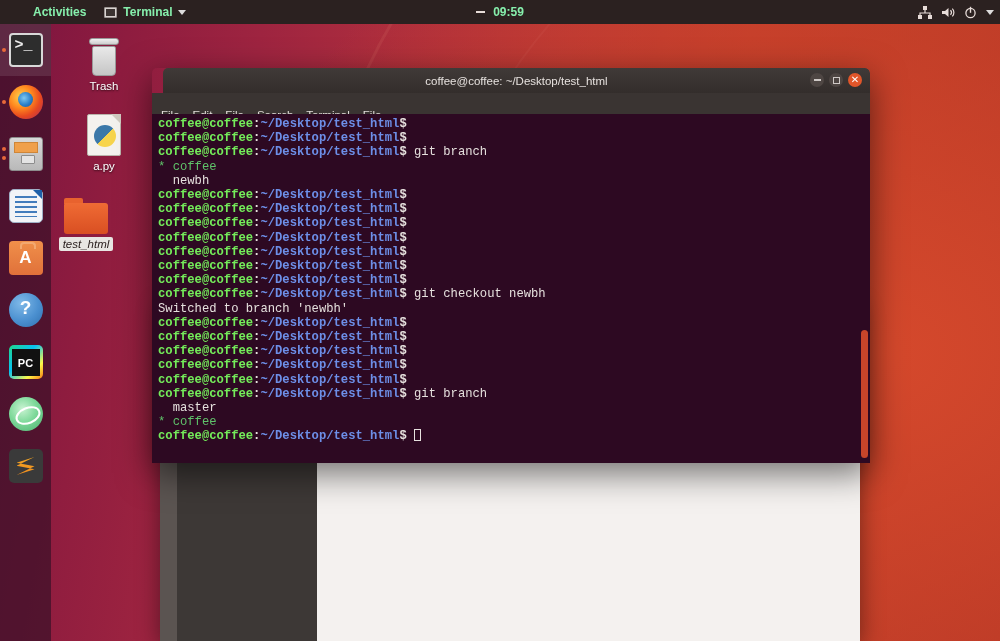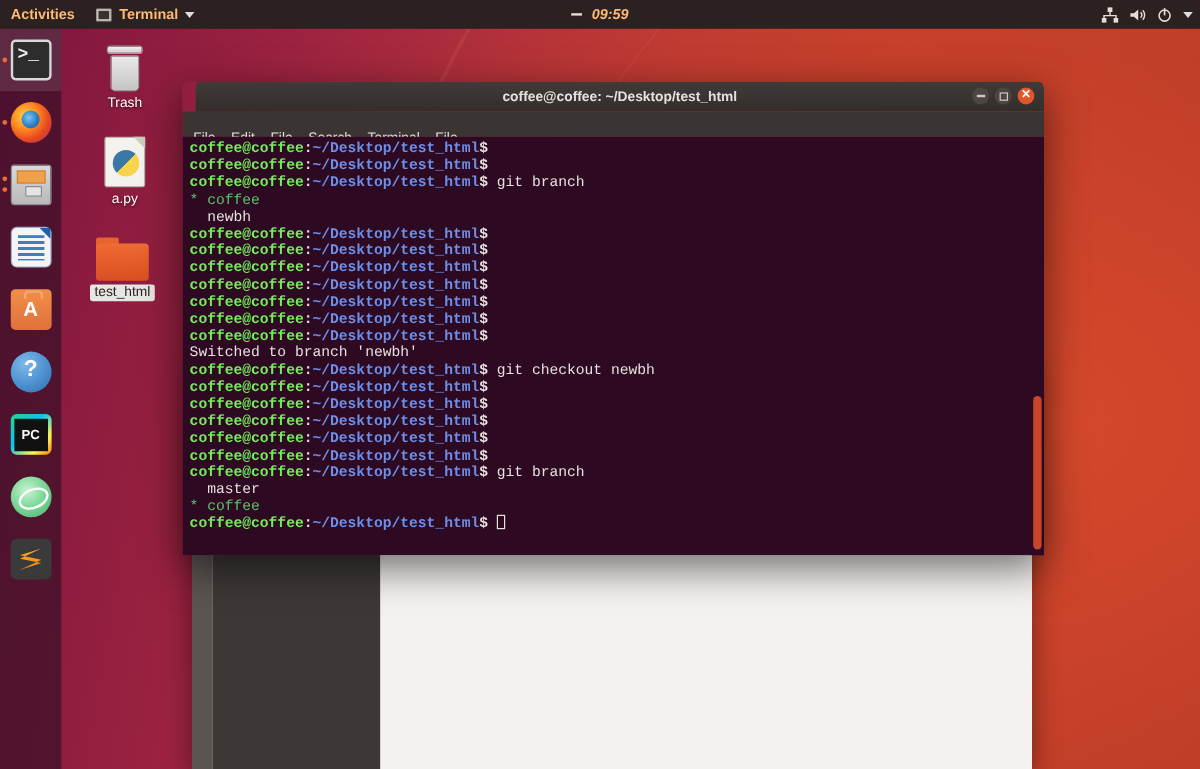--- a/index.html
+++ b/index.html
@@ -25,27 +25,28 @@
   .sweep1 { left: 300px; top: -260px; width: 1100px; height: 1250px;
             border: 3px solid rgba(255,180,150,0.55); border-radius: 50%; }
   .sweep2 { left: 420px; top: -150px; width: 1000px; height: 1050px;
             border: 2px solid rgba(255,190,160,0.35); border-radius: 50%; }
 
   
   #topbar {
     position: absolute; top: 0; left: 0; width: 1000px; height: 24px;
     background: #2b2120;
     display: flex; align-items: flex-start;
-    color: #fdba74; font-size: 12px; font-weight: bold;
+    color: #86efac; font-size: 12px; font-weight: bold;
     z-index: 50;
+    padding-left: 24px;
   }
   #topbar .tb-left { display: flex; align-items: center; height: 24px; }
   .tb-item { padding: 0 9px; height: 24px; display: flex; align-items: center; gap: 6px; }
   .tb-center { position: absolute; left: 0; right: 0; display: flex;
-               justify-content: center; align-items: center; gap: 8px; height: 24px; font-style: italic; }
+               justify-content: center; align-items: center; gap: 8px; height: 24px; }
   .tb-right { position: absolute; right: 6px; display: flex; align-items: center; gap: 9px; height: 24px; }
   .app-mini-icon {
     width: 13px; height: 11px; background: #d8d3d0;
     border: 1px solid #9b9492; border-radius: 1px; position: relative;
   }
   .app-mini-icon::after {
     content: ""; position: absolute; left: 1px; top: 1px; right: 1px; bottom: 1px;
     background: #3b3331;
   }
   .caret-down {
@@ -174,21 +175,21 @@
   
   #terminal {
     position: absolute; left: 152px; top: 68px; width: 718px; height: 395px;
     z-index: 30; box-shadow: 0 10px 34px rgba(0,0,0,.55);
     display: flex; flex-direction: column; overflow: hidden;
     border-radius: 5px 5px 0 0;
   }
   #term-title {
     height: 25px; background: linear-gradient(#403a38,#332d2b);
     display: flex; align-items: center; justify-content: center;
-    position: relative; color: #e6e1de; font-size: 11.5px; font-weight: bold;
+    position: relative; color: #e6e1de; font-size: 11.5px; font-weight: normal;
     border-radius: 5px 5px 0 0; flex: none; margin-left: 11px;
   }
   .win-btns { position:absolute; right: 8px; top: 5px; display:flex; gap: 5px; }
   .wb { width: 14px; height: 14px; border-radius: 50%; background:#4e4643;
         display:flex; align-items:center; justify-content:center; }
   .wb span { display:block; }
   .wb-min span { width:7px; height:1.6px; background:#cfc9c6; }
   .wb-max span { width:7px; height:7px; border:1.4px solid #cfc9c6; }
   .wb-close { background:#e1562a; }
   .wb-close span { color:#fff; font-size:10px; line-height:10px; font-family:"Liberation Sans",sans-serif; }
@@ -312,21 +313,21 @@
 
   <div class="desk-icon" style="left:62px; top:108px;">
     <div class="glyph">
       <div class="py-glyph">
           <div class="py-snake"></div>
         </div>
     </div>
     <span class="lbl">a.py</span>
   </div>
 
-  <div class="desk-icon" style="left:60px; top:186px;">
+  <div class="desk-icon" style="left:44px; top:186px;font-style:italic;">
     <div class="glyph">
       <div class="folder-glyph">
         <div class="folder-tab"></div>
         <div class="folder-body"></div>
       </div>
     </div>
     <span class="lbl sel">test_html</span>
   </div>
 
   <div id="filemanager">
@@ -382,22 +383,22 @@
           <div class="tline"><span class="user">coffee@coffee</span><span class="colon">:</span><span class="path">~/Desktop/test_html</span><span class="dollar">$</span><span class="cmd"> git branch</span></div>
           <div class="tline"><span class="br-active">* coffee</span></div>
           <div class="tline"><span class="br-plain">  newbh</span></div>
           <div class="tline"><span class="user">coffee@coffee</span><span class="colon">:</span><span class="path">~/Desktop/test_html</span><span class="dollar">$</span><span class="cmd"></span></div>
           <div class="tline"><span class="user">coffee@coffee</span><span class="colon">:</span><span class="path">~/Desktop/test_html</span><span class="dollar">$</span><span class="cmd"></span></div>
           <div class="tline"><span class="user">coffee@coffee</span><span class="colon">:</span><span class="path">~/Desktop/test_html</span><span class="dollar">$</span><span class="cmd"></span></div>
           <div class="tline"><span class="user">coffee@coffee</span><span class="colon">:</span><span class="path">~/Desktop/test_html</span><span class="dollar">$</span><span class="cmd"></span></div>
           <div class="tline"><span class="user">coffee@coffee</span><span class="colon">:</span><span class="path">~/Desktop/test_html</span><span class="dollar">$</span><span class="cmd"></span></div>
           <div class="tline"><span class="user">coffee@coffee</span><span class="colon">:</span><span class="path">~/Desktop/test_html</span><span class="dollar">$</span><span class="cmd"></span></div>
           <div class="tline"><span class="user">coffee@coffee</span><span class="colon">:</span><span class="path">~/Desktop/test_html</span><span class="dollar">$</span><span class="cmd"></span></div>
+          <div class="tline"><span class="user">coffee@coffee</span><span class="colon">:</span><span class="path">~/Desktop/test_html</span><span class="dollar">$</span><span class="cmd"> git checkout newbh</span></div>
           <div class="tline"><span class="cmd">Switched to branch 'newbh'</span></div>
-          <div class="tline"><span class="user">coffee@coffee</span><span class="colon">:</span><span class="path">~/Desktop/test_html</span><span class="dollar">$</span><span class="cmd"> git checkout newbh</span></div>
           <div class="tline"><span class="user">coffee@coffee</span><span class="colon">:</span><span class="path">~/Desktop/test_html</span><span class="dollar">$</span><span class="cmd"></span></div>
           <div class="tline"><span class="user">coffee@coffee</span><span class="colon">:</span><span class="path">~/Desktop/test_html</span><span class="dollar">$</span><span class="cmd"></span></div>
           <div class="tline"><span class="user">coffee@coffee</span><span class="colon">:</span><span class="path">~/Desktop/test_html</span><span class="dollar">$</span><span class="cmd"></span></div>
           <div class="tline"><span class="user">coffee@coffee</span><span class="colon">:</span><span class="path">~/Desktop/test_html</span><span class="dollar">$</span><span class="cmd"></span></div>
           <div class="tline"><span class="user">coffee@coffee</span><span class="colon">:</span><span class="path">~/Desktop/test_html</span><span class="dollar">$</span><span class="cmd"></span></div>
           <div class="tline"><span class="user">coffee@coffee</span><span class="colon">:</span><span class="path">~/Desktop/test_html</span><span class="dollar">$</span><span class="cmd"> git branch</span></div>
           <div class="tline"><span class="br-plain">  master</span></div>
           <div class="tline"><span class="br-active">* coffee</span></div>
           <div class="tline"><span class="user">coffee@coffee</span><span class="colon">:</span><span class="path">~/Desktop/test_html</span><span class="dollar">$</span><span class="cmd"> </span><span class="cursor"></span></div>
         </div>

